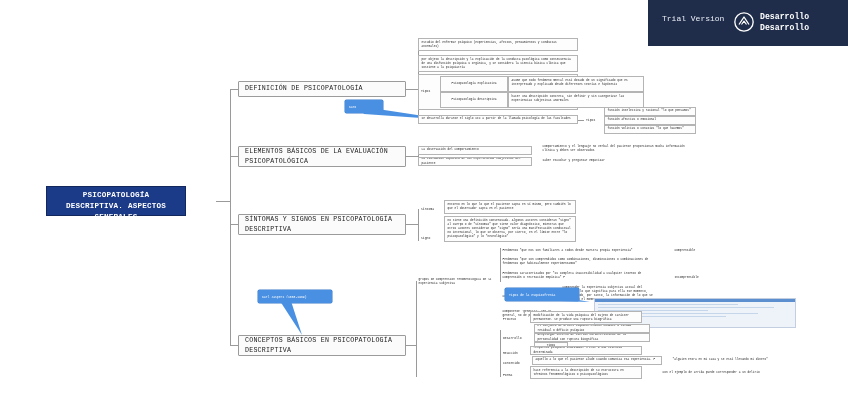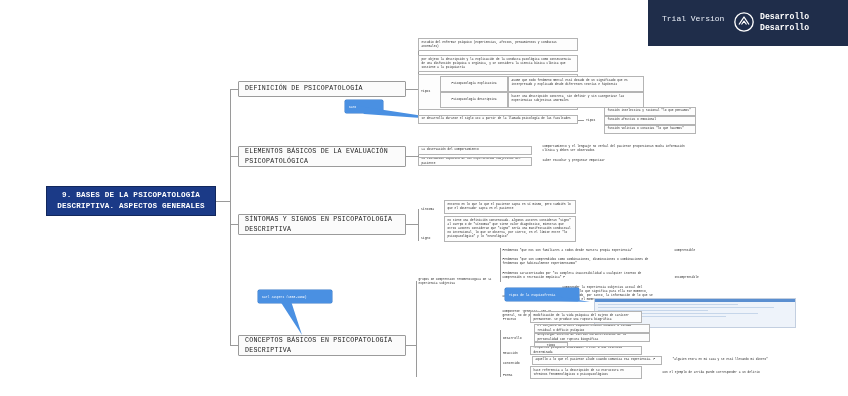--- a/index.html
+++ b/index.html
@@ -65,21 +65,21 @@
         <path d="M6 15 L12 6 L18 15" fill="none" stroke="#ffffff" stroke-width="1.6" stroke-linejoin="round"></path>
         <path d="M9 15 L12 11 L15 15" fill="none" stroke="#ffffff" stroke-width="1.4" stroke-linejoin="round"></path>
       </svg>
     </span>
     <span class="wm-name">
       <span>Desarrollo</span><br>
       <span>Desarrollo</span>
     </span>
   </div>
 
-  <div class="root" style="left:46px;top:186px;width:170px;height:30px;">9.  BASES DE LA PSICOPATOLOGÍA DESCRIPTIVA. ASPECTOS GENERALES</div>
+  <div class="root" style="left:46px;top:186px;width:140px;height:30px;">9.  BASES DE LA PSICOPATOLOGÍA DESCRIPTIVA. ASPECTOS GENERALES</div>
 
   <div class="ln lnh" style="left:216px;top:201px;width:14px;"></div>
   <div class="ln lnv" style="left:230px;top:89px;height:256px;"></div>
 
   <div class="ln lnh" style="left:230px;top:89px;width:8px;"></div>
   <div class="ln lnh" style="left:230px;top:156px;width:8px;"></div>
   <div class="ln lnh" style="left:230px;top:224px;width:8px;"></div>
   <div class="ln lnh" style="left:230px;top:345px;width:8px;"></div>
 
   <div class="l1" style="left:238px;top:81px;width:168px;height:16px;">DEFINICIÓN DE PSICOPATOLOGÍA</div>

